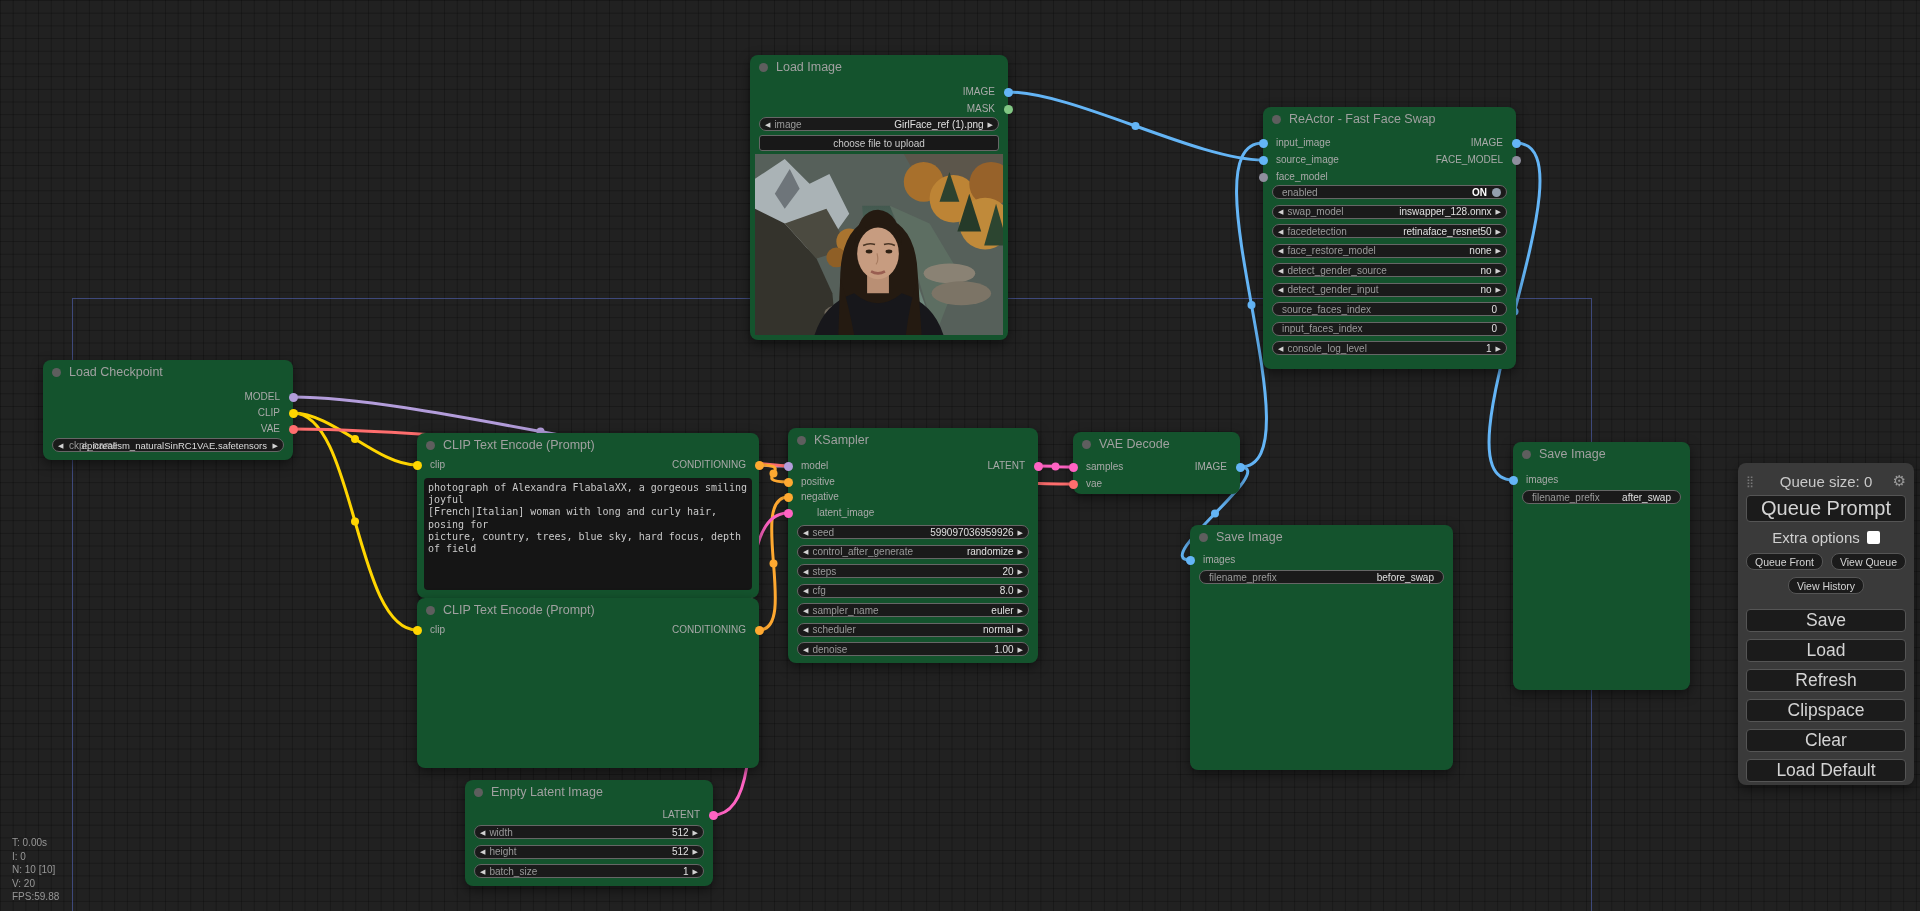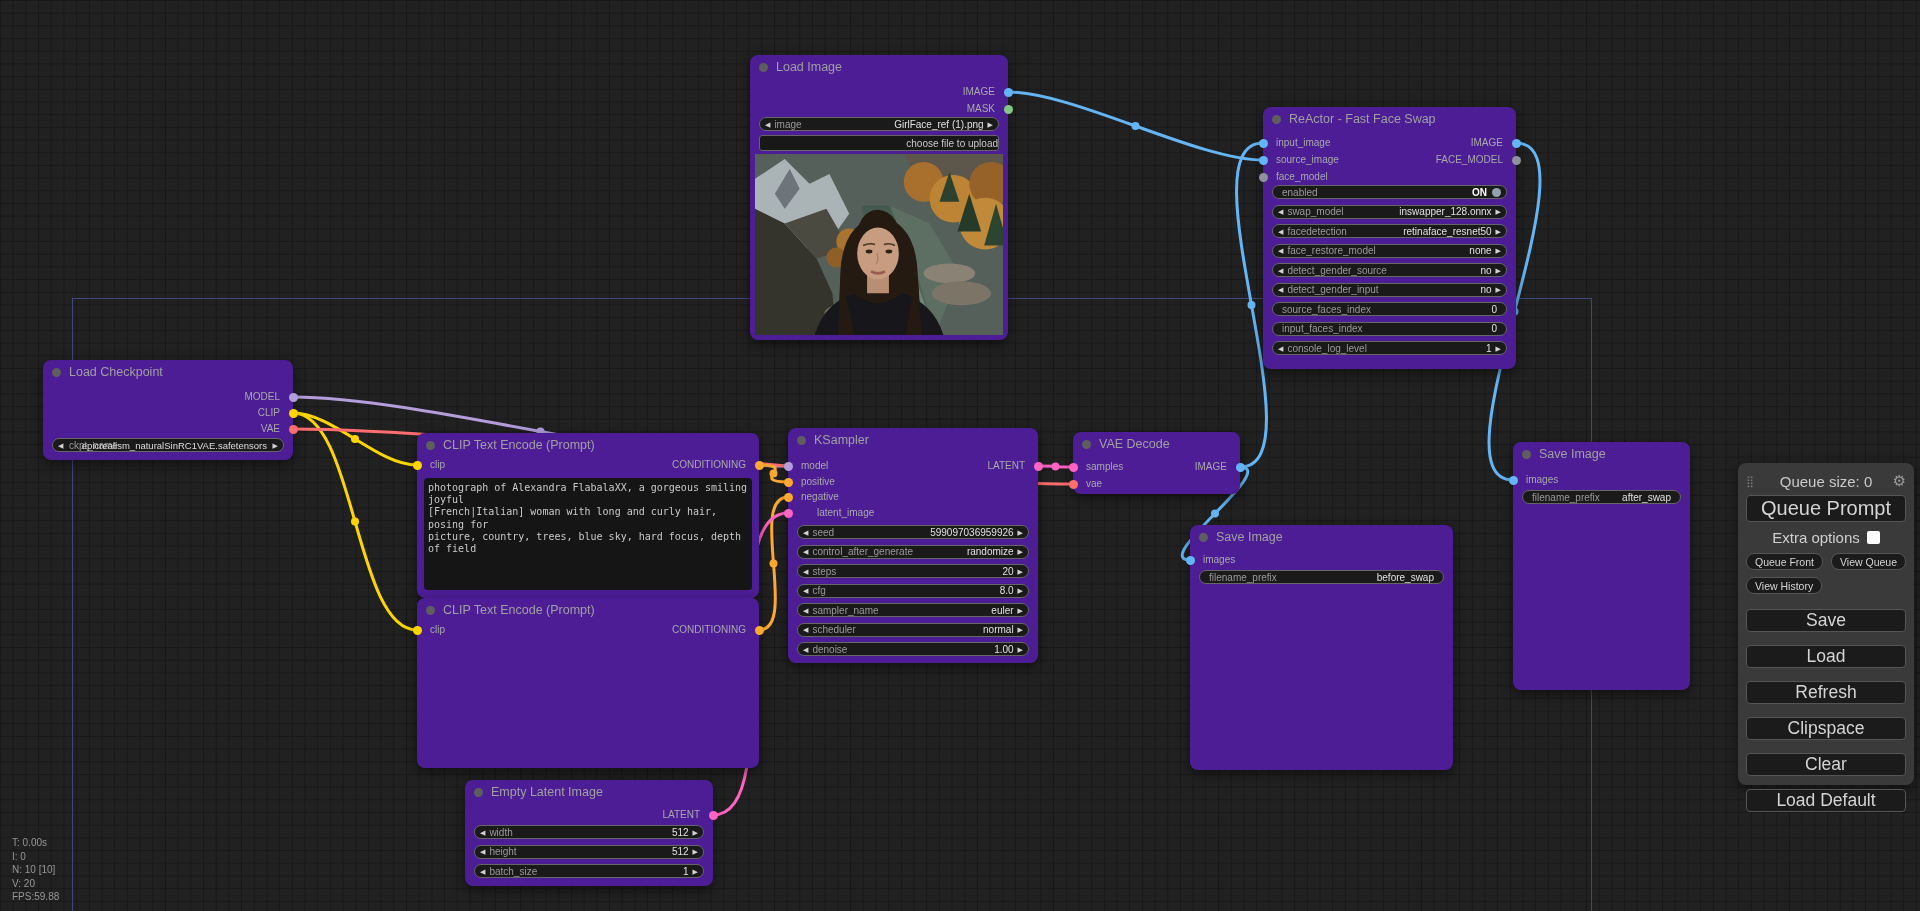--- a/index.html
+++ b/index.html
@@ -7,21 +7,21 @@
        font-family:"Liberation Sans",sans-serif;-webkit-font-smoothing:antialiased;}
   #canvas{position:absolute;inset:0;
     background-color:#212121;
     background-image:linear-gradient(rgba(0,0,0,.25) 1px,transparent 1px),
                      linear-gradient(90deg,rgba(0,0,0,.25) 1px,transparent 1px);
     background-size:12.7px 12.7px;}
   #group-rect{position:absolute;border:1px solid rgba(88,108,198,.55);z-index:1;}
   #links{position:absolute;left:0;top:0;z-index:2;}
   #graph{position:absolute;inset:0;z-index:3;}
 
-  .node{position:absolute;background:#4c1d95;border-radius:8px;
+  .node{position:absolute;background:#14532d;border-radius:8px;
         box-shadow:0 4px 12px rgba(0,0,0,.5);}
   .collapse-dot{position:absolute;left:9px;top:8px;width:9px;height:9px;border-radius:50%;background:#5e5e5e;}
   .node-title{position:absolute;left:26px;top:0;right:6px;height:25px;line-height:25px;
         font-size:12.5px;color:#a0a0a0;white-space:nowrap;overflow:hidden;}
   .port{position:absolute;width:9px;height:9px;border-radius:50%;}
   .plabel{position:absolute;font-size:10px;color:#a9a9a9;white-space:nowrap;}
   .plabel.in{left:13px;} .plabel.out{right:13px;}
 
   .pill{position:absolute;left:9px;right:9px;background:#1a1a1a;border:1px solid #666;
         border-radius:8px;display:flex;align-items:center;box-sizing:border-box;
@@ -52,23 +52,23 @@
   .qp-header{display:flex;align-items:center;height:24px;flex:0 0 auto;}
   .drag-handle{color:#777;font-size:11px;width:16px;flex:0 0 auto;}
   .qp-title{flex:1;text-align:center;color:#c9c9c9;font-size:15px;}
   .gear{color:#999;font-size:15px;width:16px;text-align:right;flex:0 0 auto;}
   .btn{background:#1b1b1b;border:1px solid #555;border-radius:4px;color:#d4d4d4;
         font-family:"Liberation Sans",sans-serif;}
   .qp-queue{height:27px;font-size:20px;margin-top:2px;flex:0 0 auto;}
   .qp-extra{display:flex;align-items:center;justify-content:center;gap:7px;margin-top:7px;
         color:#cfcfcf;font-size:15px;flex:0 0 auto;}
   .checkbox{width:13px;height:13px;background:#fff;border-radius:2px;display:inline-block;}
-  .qp-row{display:flex;gap:8px;justify-content:space-between;margin-top:7px;flex:0 0 auto;}
+  .qp-row{display:flex;gap:8px;justify-content:center;margin-top:7px;flex:0 0 auto;}
   .btn.small{height:17px;font-size:10.5px;border-radius:8px;padding:0 8px;line-height:14px;}
-  .qp-stack{display:flex;flex-direction:column;gap:13px;margin-top:15px;flex:0 0 auto;}
+  .qp-stack{display:flex;flex-direction:column;gap:7px;margin-top:15px;flex:0 0 auto;}
   .btn.big{height:23px;font-size:17.5px;line-height:19px;}
 
   #stats{position:absolute;left:12px;top:836px;z-index:5;color:#979797;font-size:10px;line-height:13.5px;}
 </style>
 </head>
 <body>
 
 <div id="canvas"></div>
 <div id="group-rect" style="left: 72px; top: 298px; width: 1518px; height: 680px;"></div>
 <svg id="links" width="1920" height="911">
@@ -104,21 +104,21 @@
       <div class="port" style="right: -4.5px; top: 32.5px; background: rgb(100, 181, 246);"></div>
       <div class="plabel out" style="top: 30.5px;">IMAGE</div>
       <div class="port" style="right: -4.5px; top: 49.5px; background: rgb(129, 199, 132);"></div>
       <div class="plabel out" style="top: 47.5px;">MASK</div>
       <div class="pill" style="top: 62px; height: 14px;">
         <span class="arr">◀</span>
         <span class="lbl">image</span>
         <span class="val">GirlFace_ref (1).png</span>
         <span class="arr">▶</span>
       </div>
-      <button class="node-btn" style="top: 80px; height: 16px; text-align: right;">choose file to upload</button>
+      <button class="node-btn" style="top: 80px; height: 16px;">choose file to upload</button>
       <div class="preview" aria-label="selfie of dark-haired woman in autumn mountain river canyon" style="top: 99px; height: 181px;">
         <svg viewBox="0 0 250 182" width="100%" height="100%" preserveAspectRatio="none">
 <defs>
             <linearGradient id="rv" x1="0" y1="0" x2="0" y2="1">
 <stop offset="0" stop-color="#43594f"></stop>
               <stop offset="1" stop-color="#7e978b"></stop>
             </linearGradient>
           </defs>
 <rect width="250" height="182" fill="#56605a"></rect>
 <polygon points="0,95 0,25 30,5 55,30 75,20 95,60 70,95" fill="#aab3b6"></polygon>

